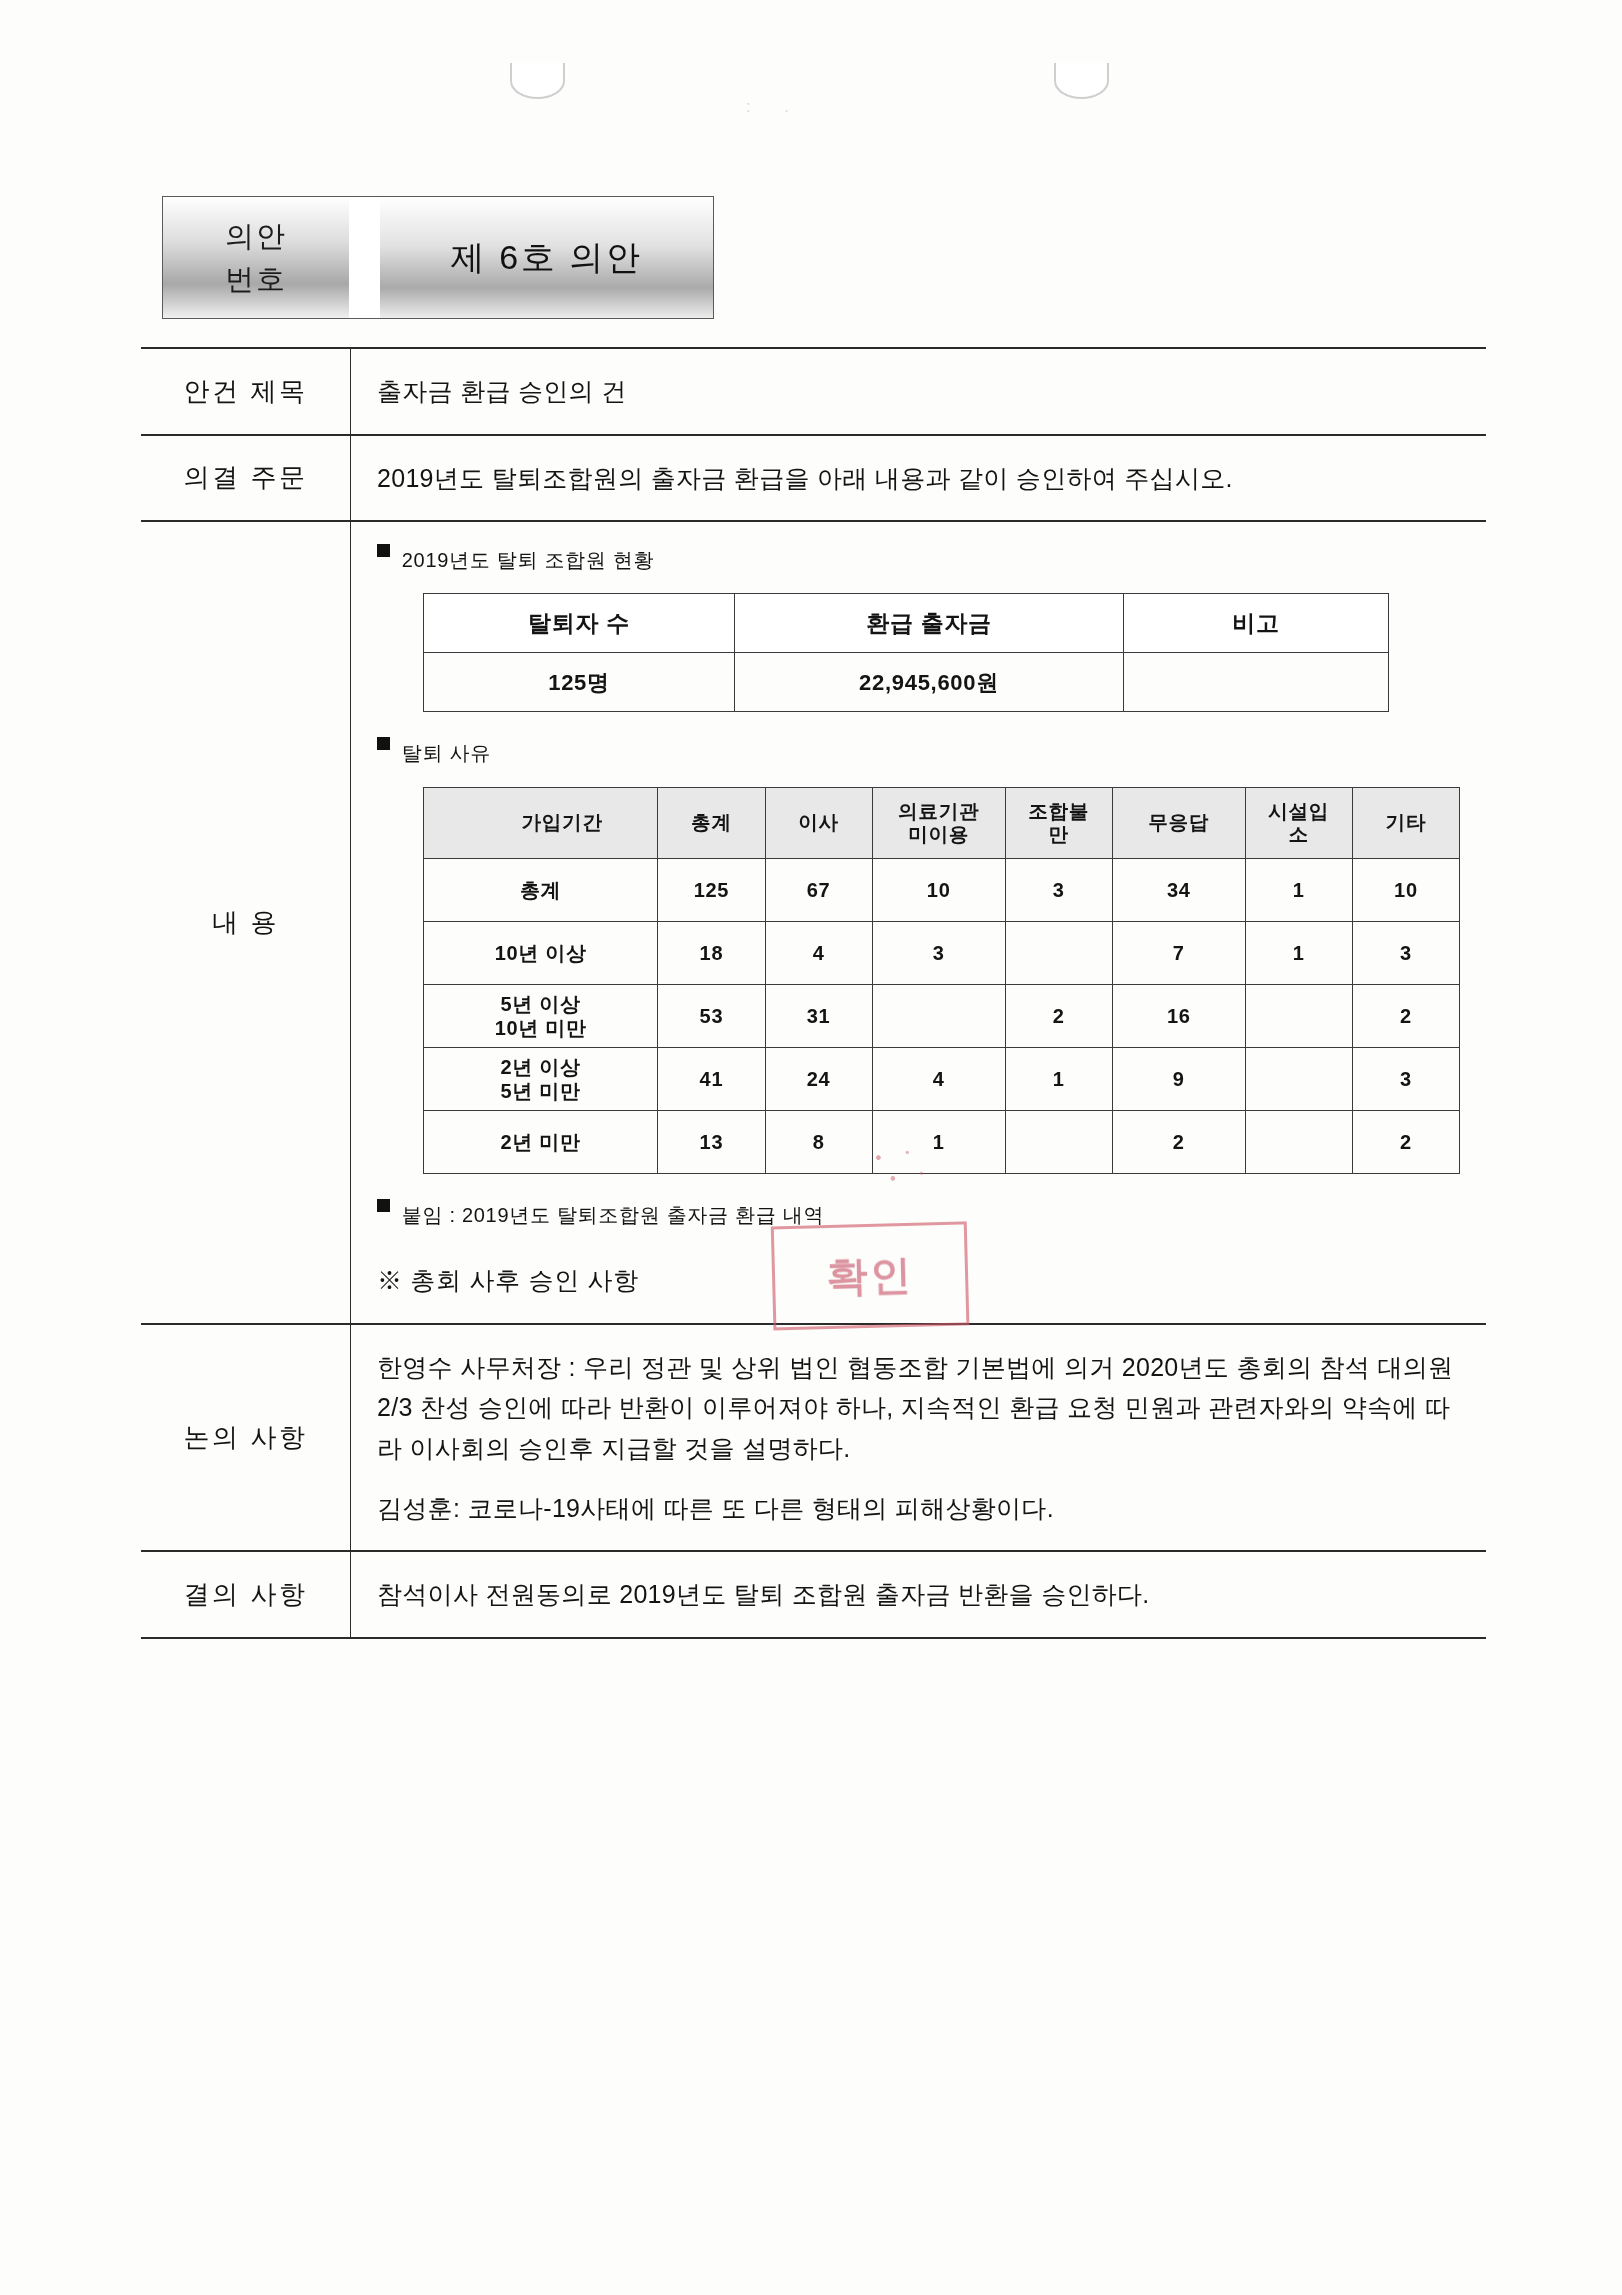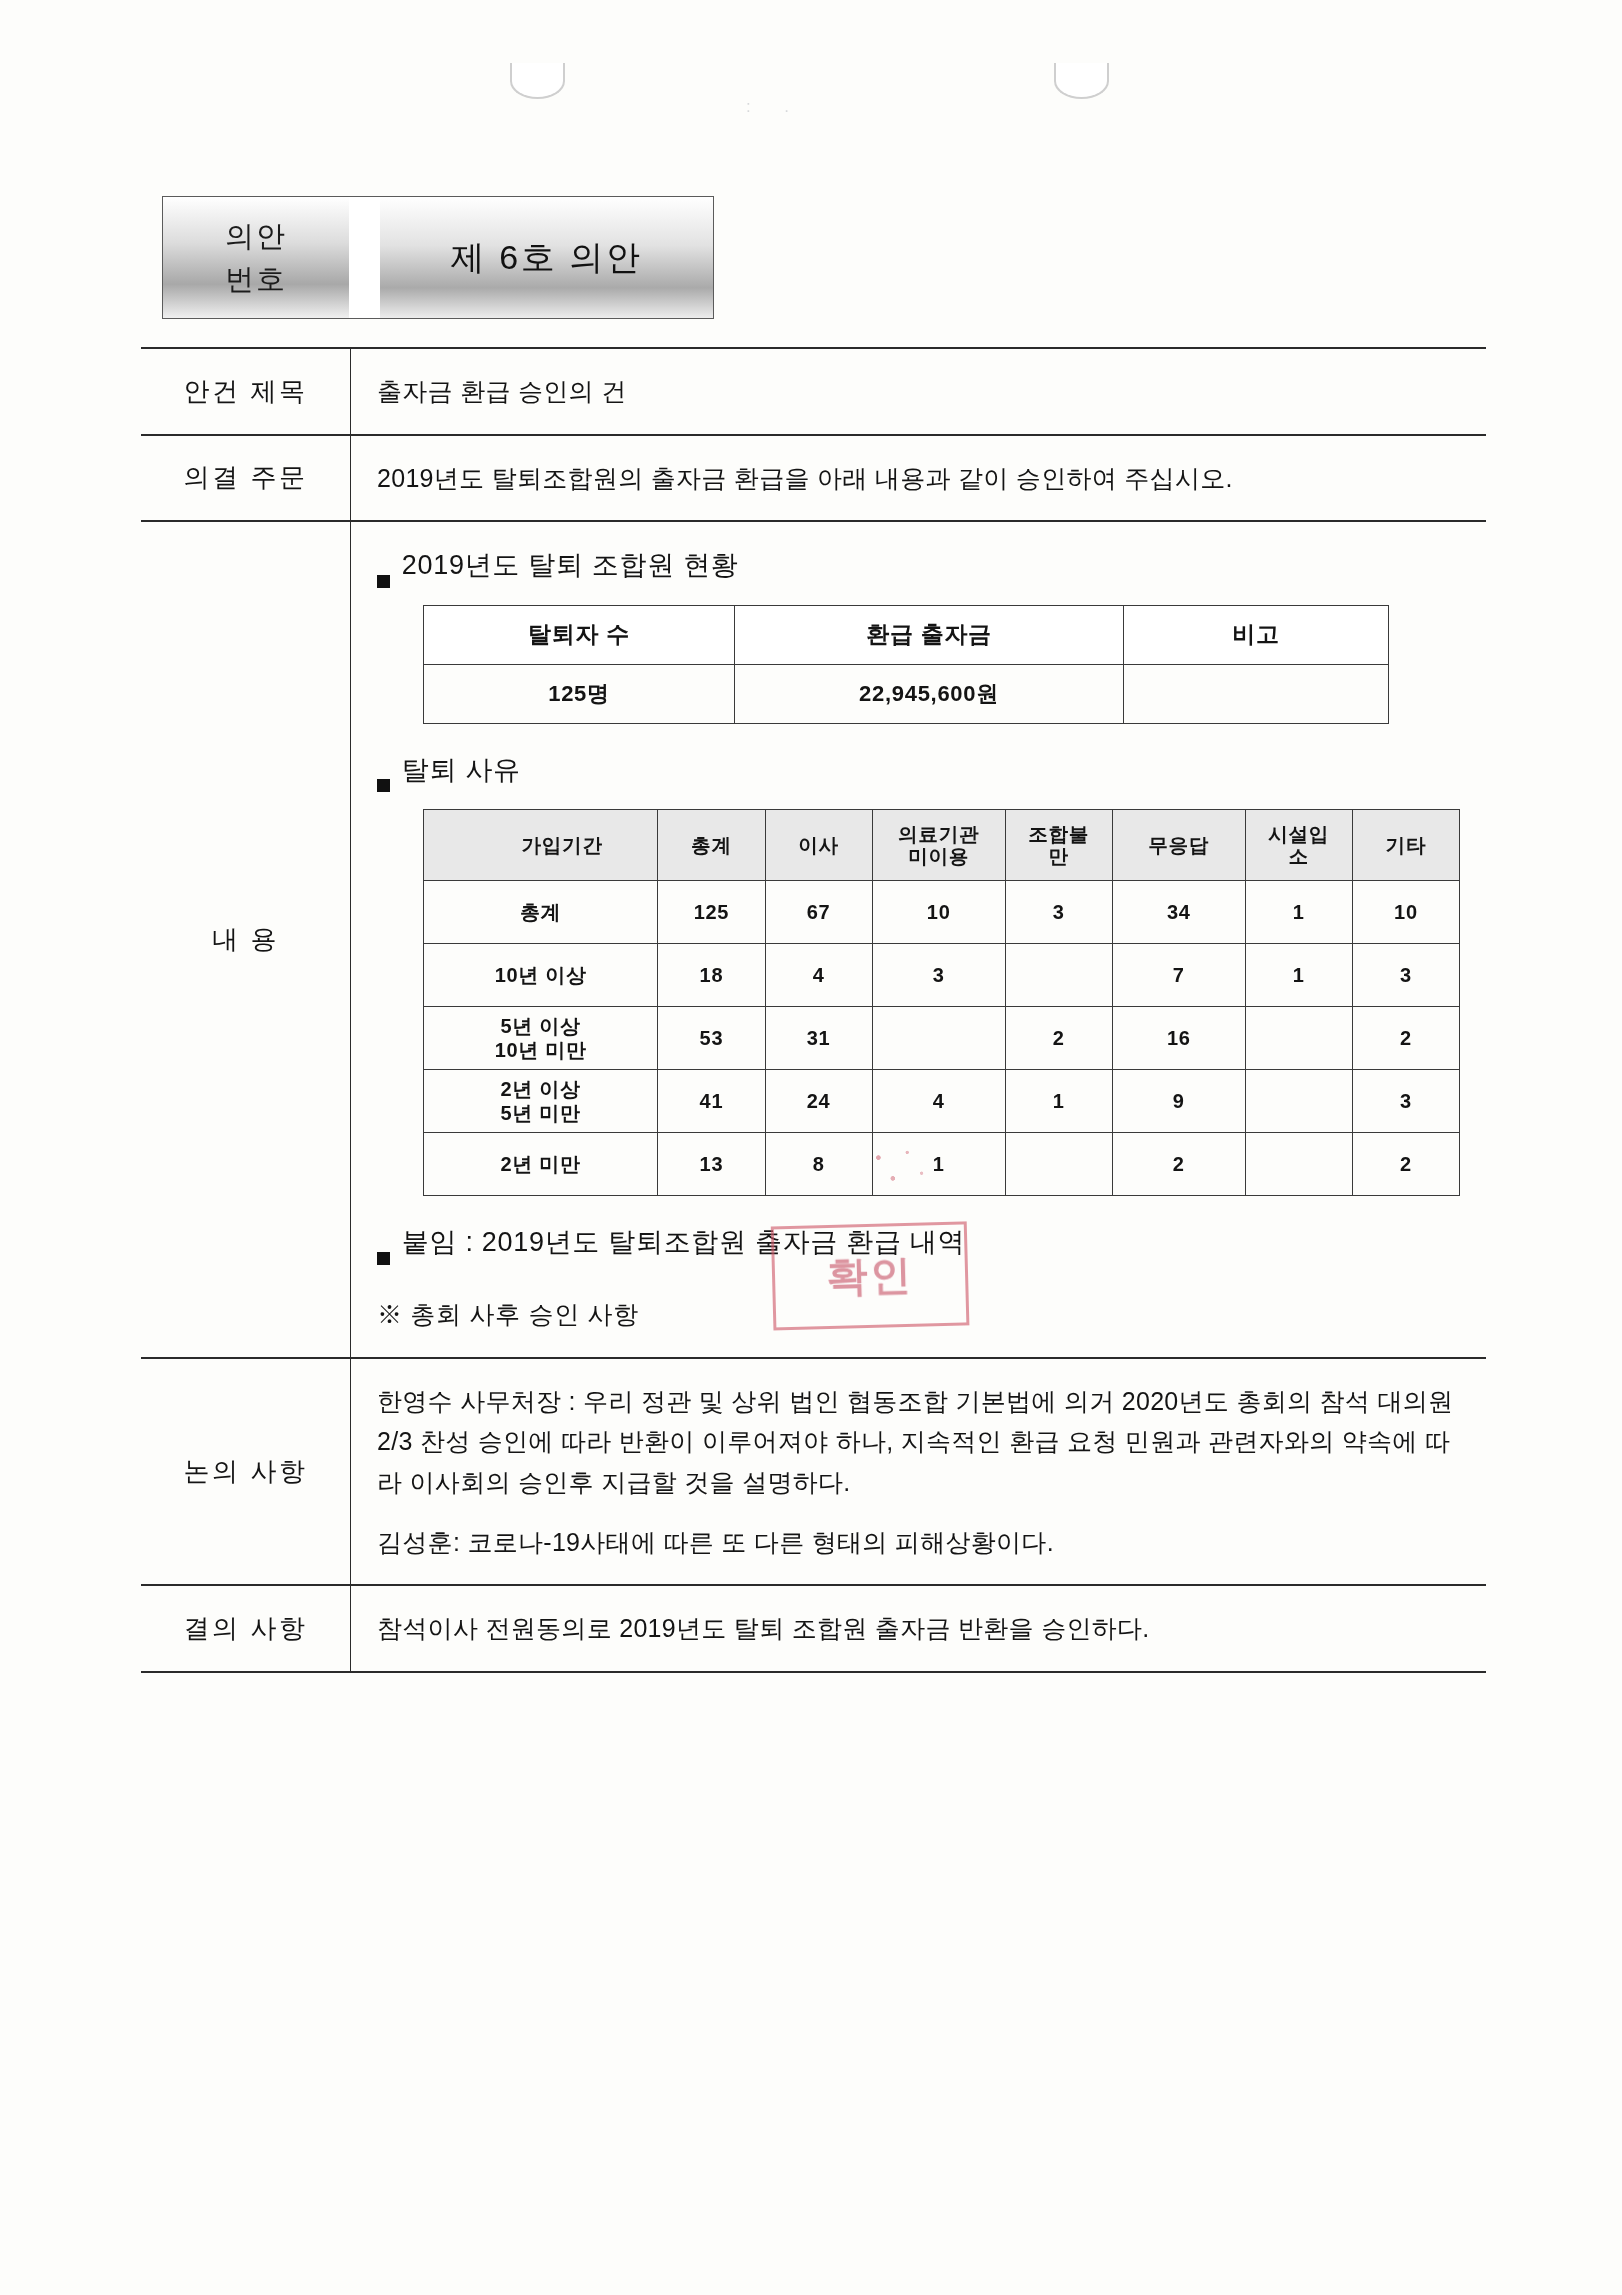--- a/index.html
+++ b/index.html
@@ -120,22 +120,22 @@
     line-height: 1.62;
     letter-spacing: 0.3px;
     color: #141414;
   }
   .cell-body p { margin: 0; }
   .cell-body p + p { margin-top: 19.6px; }
 
   
   .bullet {
     display: flex;
-    align-items: flex-end;
-    font-size: 27px;
+    align-items: flex-start;
+    font-size: 20px;
     letter-spacing: 0.7px;
     margin: 0 0 17px 0;
   }
   .bullet .sq {
     display: inline-block;
     width: 13px; height: 13px;
     background: #111;
     margin-right: 11.8px;
   }
   .note-star { font-size: 25px; letter-spacing: 0.7px; margin-top: 29px; }

